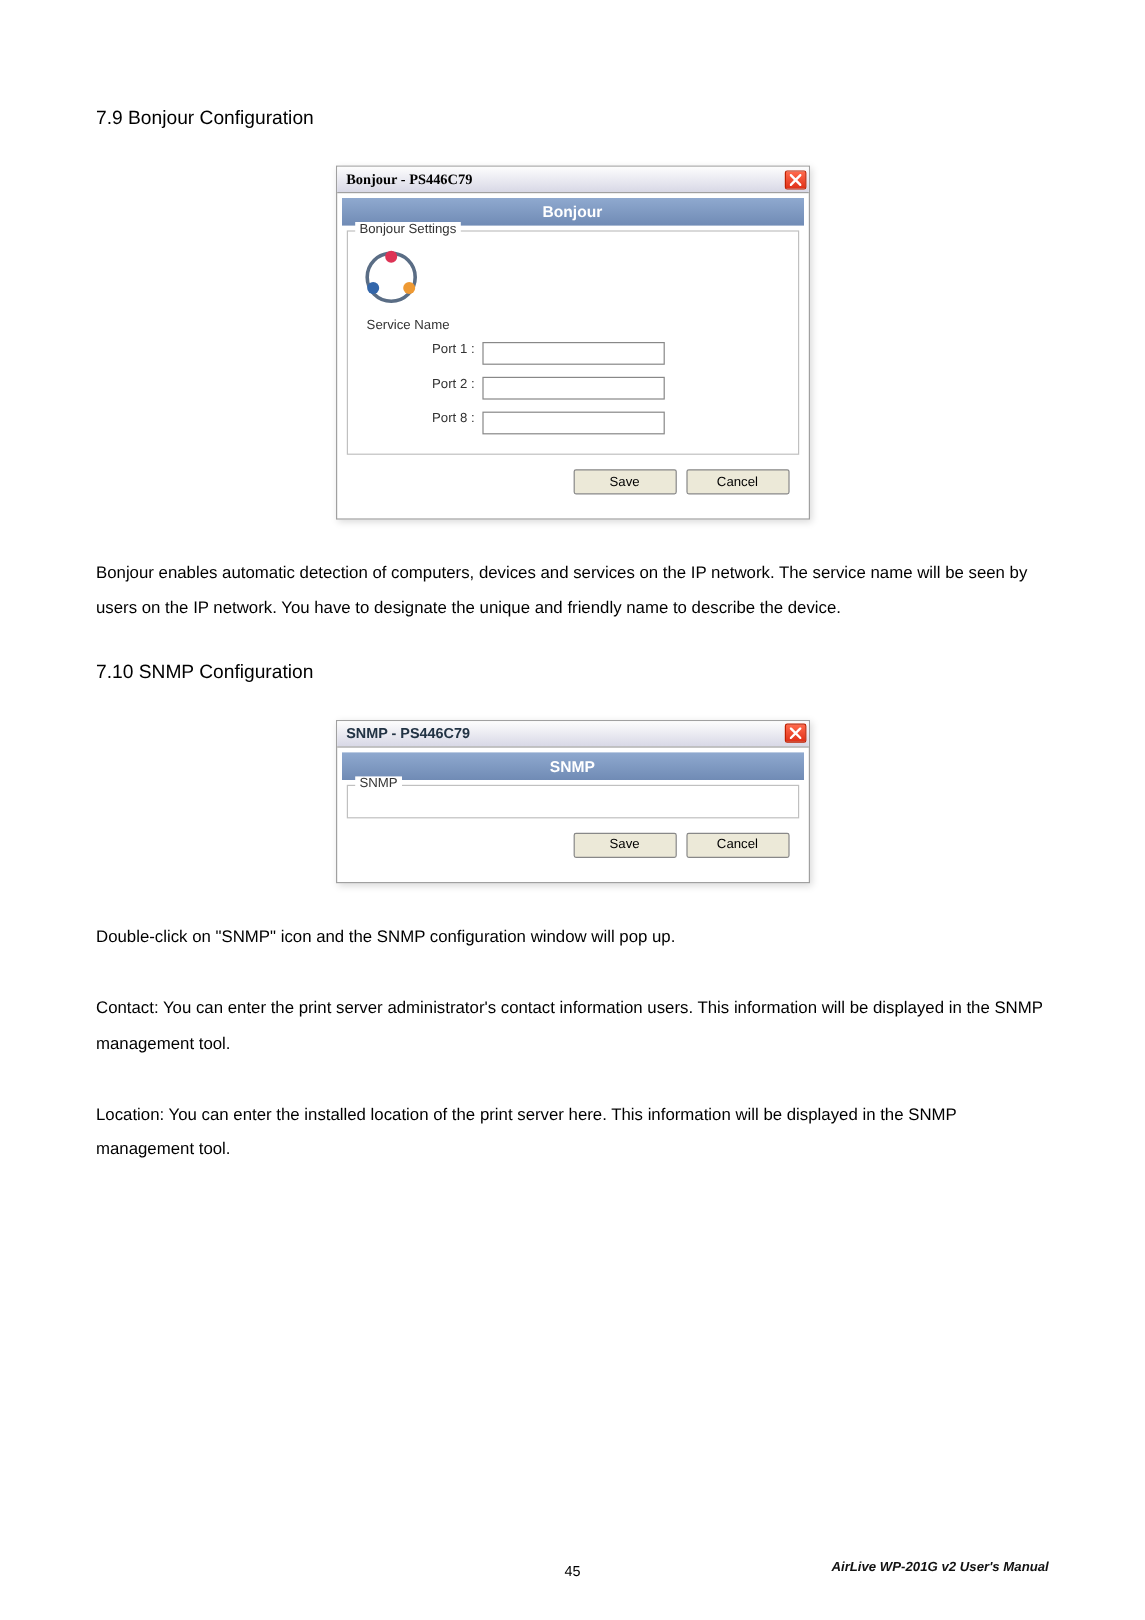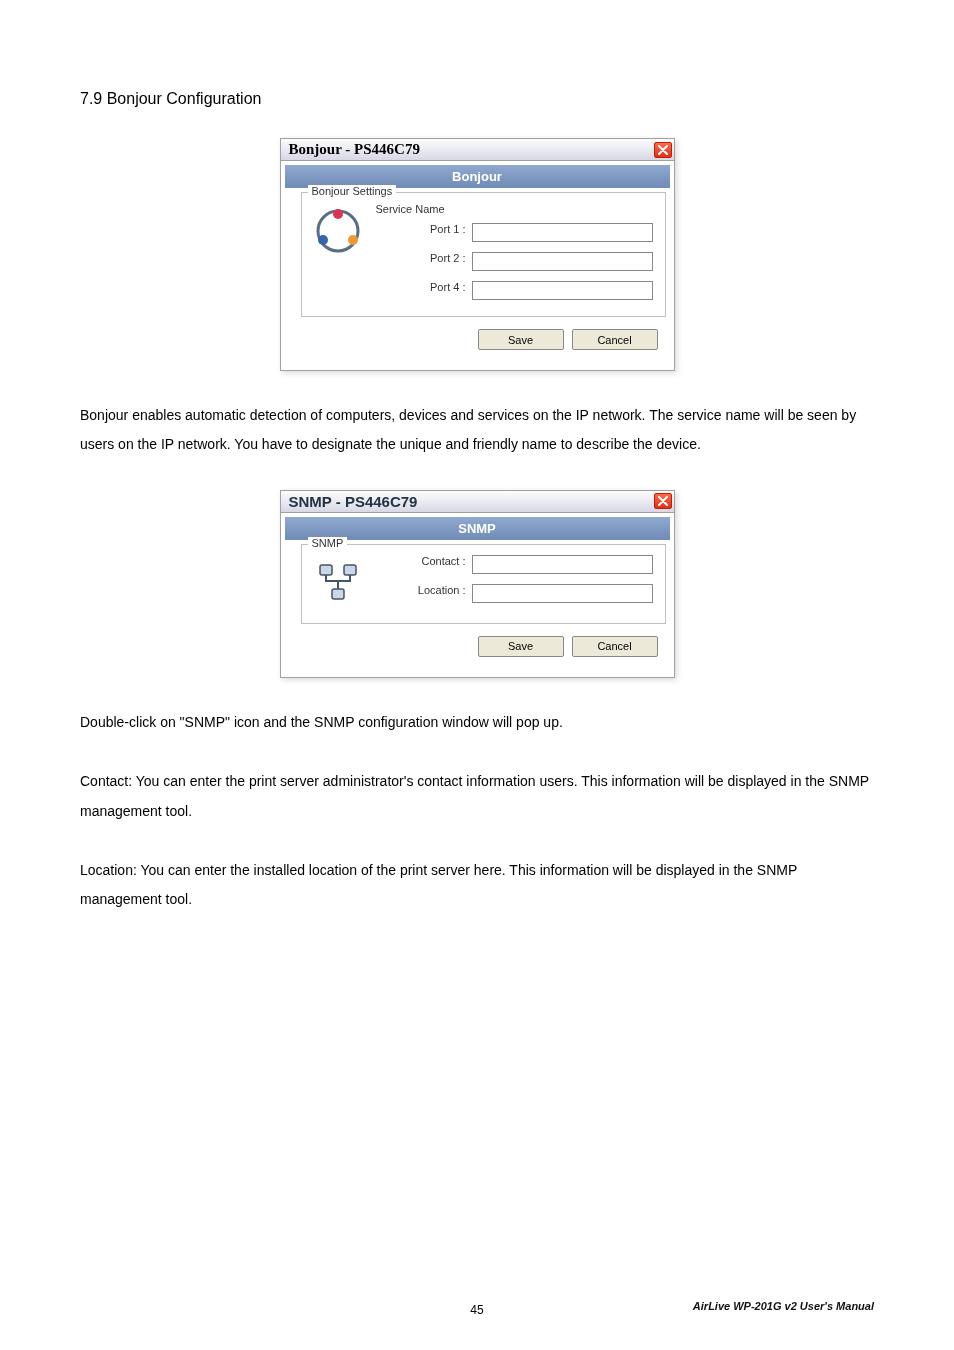--- a/index.html
+++ b/index.html
@@ -37,21 +37,21 @@
       border-bottom: 1px solid #a0a0a0;
       display: flex;
       align-items: center;
       justify-content: space-between;
       padding: 2px 2px 2px 8px;
       height: 22px;
     }
     .dialog-title {
       font-family: "Times New Roman", serif;
       font-weight: bold;
-      font-size: 15px;
+      font-size: 12px;
     }
     .close-btn {
       width: 18px;
       height: 16px;
       background: linear-gradient(to bottom, #ff6a4d, #e03018);
       border: 1px solid #c02000;
       border-radius: 2px;
       color: #fff;
       display: flex;
       align-items: center;
@@ -64,41 +64,42 @@
     .dialog-header-band {
       background: linear-gradient(to bottom, #8fa9cf, #708bb5);
       color: #fff;
       text-align: center;
       font-weight: bold;
       font-size: 13px;
       padding: 4px 0;
       margin: 4px;
     }
     .dialog-body {
-      padding: 0 8px 8px 20px;
+      padding: 0 8px 8px 8px;
     }
     .group-box {
       border: 1px solid #c0c0c0;
       margin-top: 2px;
       padding: 10px 12px 16px 12px;
       position: relative;
     }
     .group-legend {
       position: absolute;
       top: -8px;
       left: 6px;
       background: #fff;
       padding: 0 4px;
       font-size: 11px;
       color: #333;
     }
     .group-content {
       display: flex;
       align-items: flex-start;
       gap: 10px;
+      flex-direction: column;
     }
     .group-icon {
       width: 48px;
       height: 48px;
       flex-shrink: 0;
       margin-top: 4px;
     }
     .fields {
       flex: 1;
     }
@@ -206,71 +207,52 @@
               <div class="field-header">Service Name</div>
               <div class="field-row">
                 <div class="field-label">Port 1 :</div>
                 <input class="field-input" value="" style="">
               </div>
               <div class="field-row">
                 <div class="field-label">Port 2 :</div>
                 <input class="field-input" value="" style="">
               </div>
               <div class="field-row">
-                <div class="field-label">Port 4 :</div>
+                <div class="field-label">Port 8 :</div>
                 <input class="field-input" value="" style="">
               </div>
             </div>
           </div>
         </div>
         <div class="dialog-buttons">
           <button class="dlg-btn">Save</button>
           <button class="dlg-btn">Cancel</button>
         </div>
       </div>
     </div>
   </div>
 
   <p class="body-text">Bonjour enables automatic detection of computers, devices and services on the IP network. The service name will be seen by users on the IP network. You have to designate the unique and friendly name to describe the device.</p>
 
+  <h2 class="section-heading">7.10 SNMP Configuration</h2>
 
   <div class="dialog-container">
     <div class="dialog snmp">
       <div class="dialog-titlebar">
         <span class="dialog-title">SNMP - PS446C79</span>
         <div class="close-btn">
           <svg width="10" height="10" viewBox="0 0 10 10">
               <path d="M1 1 L9 9 M9 1 L1 9" stroke="#fff" stroke-width="2" stroke-linecap="round"></path>
             </svg>
         </div>
       </div>
       <div class="dialog-header-band">SNMP</div>
       <div class="dialog-body">
         <div class="group-box">
           <span class="group-legend">SNMP</span>
-          <div class="group-content">
-            <div class="group-icon">
-              <svg viewBox="0 0 48 48">
-                <rect x="6" y="6" width="12" height="10" rx="2" fill="#ccd6e6" stroke="#456" stroke-width="1.5"></rect>
-                <rect x="30" y="6" width="12" height="10" rx="2" fill="#ccd6e6" stroke="#456" stroke-width="1.5"></rect>
-                <rect x="18" y="30" width="12" height="10" rx="2" fill="#ccd6e6" stroke="#456" stroke-width="1.5"></rect>
-                <path d="M12 16 V22 H24 V30 M36 16 V22 H24" fill="none" stroke="#456" stroke-width="2"></path>
-              </svg>
-            </div>
-            <div class="fields">
-              <div class="field-row">
-                <div class="field-label">Contact :</div>
-                <input class="field-input" value="" style="">
-              </div>
-              <div class="field-row">
-                <div class="field-label">Location :</div>
-                <input class="field-input" value="" style="">
-              </div>
-            </div>
-          </div>
         </div>
         <div class="dialog-buttons">
           <button class="dlg-btn">Save</button>
           <button class="dlg-btn">Cancel</button>
         </div>
       </div>
     </div>
   </div>
 
   <p class="body-text">Double-click on "SNMP" icon and the SNMP configuration window will pop up.</p>

